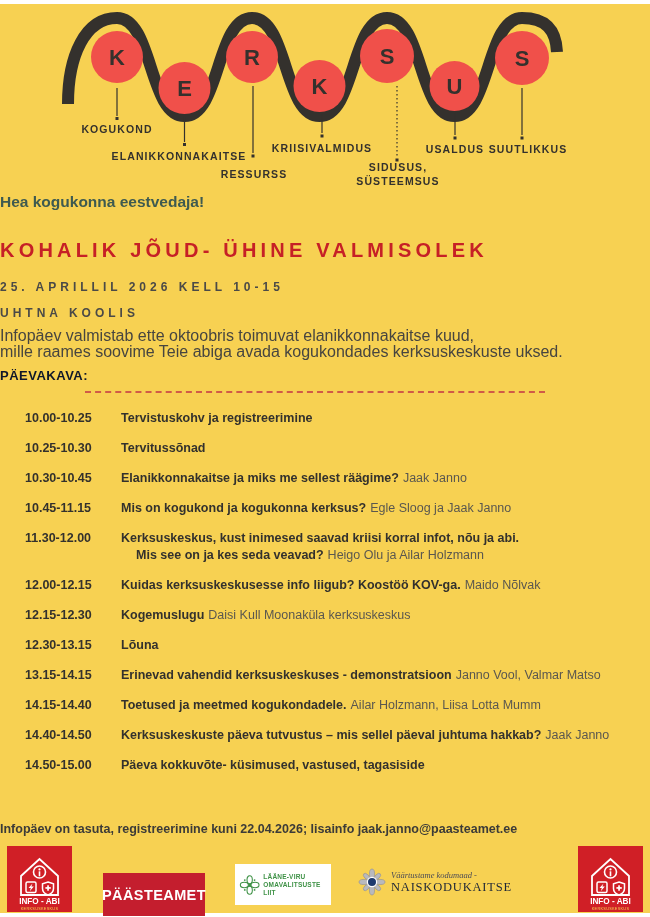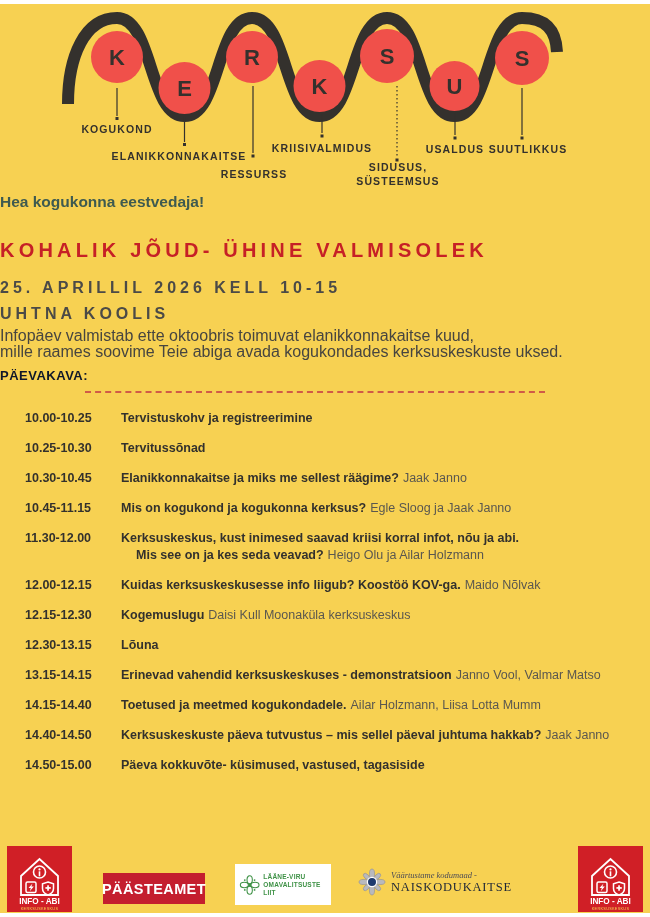--- a/index.html
+++ b/index.html
@@ -12,38 +12,38 @@
 
   
   .wave-svg{position:absolute;left:0;top:0;width:650px;height:190px;}
   .wave-label{font-family:"Liberation Sans",sans-serif;font-size:10.5px;font-weight:bold;
               letter-spacing:1.1px;fill:#34312d;text-anchor:middle;}
   .circle-letter{font-family:"Liberation Sans",sans-serif;font-size:22px;font-weight:bold;
                  fill:#34312d;text-anchor:middle;}
 
   .intro{top:188px;color:#3e5a50;font-size:15.5px;font-weight:bold;line-height:19.5px;}
   .title{top:235px;color:#c62026;font-size:20px;font-weight:bold;letter-spacing:4.2px;}
-  .dates{top:271px;color:#4b4a47;font-size:16px;font-weight:bold;letter-spacing:4px;line-height:25.5px;}
+  .dates{top:271px;color:#4b4a47;font-size:12px;font-weight:bold;letter-spacing:4px;line-height:25.5px;}
   .desc-par{top:324px;color:#474540;font-size:16px;line-height:16px;}
   .agenda-h{top:364px;color:#0f172a;font-size:13px;font-weight:bold;letter-spacing:.5px;}
   .dash-line{top:387px;left:85px;width:460px;border-top:2px dashed #d05a47;height:0;}
 
   .schedule{top:406px;left:25px;width:610px;}
   .s-row{display:grid;grid-template-columns:90px 1fr;column-gap:6px;margin-bottom:13px;
          font-size:12.5px;line-height:17px;color:#33312d;}
   .s-time{font-weight:bold;}
   .b{font-weight:bold;}
   .sp{font-weight:normal;color:#5a574f;margin-left:4px;}
   .l2{padding-left:15px;}
 
   .footer-note{top:818px;color:#3c3b38;font-size:12.5px;font-weight:bold;}
 
   
   .logo-infoabi{width:65px;height:66px;}
-  .paasteamet{left:103px;top:869px;width:102px;height:31px;background:#c41e2e;
+  .paasteamet{left:103px;top:869px;width:102px;height:43px;background:#c41e2e;
               display:flex;align-items:center;justify-content:center;}
   .paasteamet span{color:#ffffff;font-weight:bold;font-size:14.5px;letter-spacing:.4px;}
   .lvl-box{left:235px;top:860px;width:96px;height:41px;background:#ffffff;
            display:flex;align-items:center;padding:0 4px;box-sizing:border-box;}
   .lvl-text{color:#3f9247;font-size:6.5px;font-weight:bold;line-height:8px;letter-spacing:.2px;margin-left:3px;}
   .nkk{left:358px;top:863px;display:flex;align-items:center;}
   .nkk-text{margin-left:5px;}
   .nkk-line1{font-family:"Liberation Serif",serif;font-style:italic;font-size:8.5px;color:#4a4a55;line-height:10px;}
   .nkk-line2{font-family:"Liberation Serif",serif;font-size:12.5px;color:#1e2637;letter-spacing:.8px;line-height:15px;}
 </style>
@@ -175,20 +175,21 @@
       <div class="s-row">
         <div class="s-time">14.40-14.50</div>
         <div><span class="b">Kerksuskeskuste päeva tutvustus – mis sellel päeval juhtuma hakkab?</span><span class="sp">Jaak Janno</span></div>
       </div>
       <div class="s-row">
         <div class="s-time">14.50-15.00</div>
         <div><span class="b">Päeva kokkuvõte- küsimused, vastused, tagasiside</span><span class="sp"></span></div>
       </div>
     </div>
 
+    <div class="abs ctr footer-note">Infopäev on tasuta, registreerimine kuni 22.04.2026; lisainfo jaak.janno@paasteamet.ee</div>
 
     <svg class="abs logo-infoabi" style="left:7px;top:842px;" viewBox="0 0 65 66">
       <rect width="65" height="66" fill="#d01f26"></rect>
       <path d="M14 30 L32.5 13 L51 30 L51 49 L14 49 Z" fill="none" stroke="#ffffff" stroke-width="1.8"></path>
       <circle cx="32.5" cy="26" r="6" fill="none" stroke="#ffffff" stroke-width="1.6"></circle>
       <circle cx="32.5" cy="23.4" r="1.1" fill="#ffffff"></circle>
       <rect x="31.7" y="25.3" width="1.6" height="5" fill="#ffffff"></rect>
       <rect x="19" y="36" width="10" height="10.5" rx="1.5" fill="none" stroke="#ffffff" stroke-width="1.5"></rect>
       <polygon points="25.5,37.5 21.5,42 23.8,42 22.8,45.2 26.8,40.6 24.4,40.6" fill="#ffffff"></polygon>
       <path d="M41 36 l5.5 1.8 v4.6 c0 3.4 -2.4 5.4 -5.5 6.5 c-3.1 -1.1 -5.5 -3.1 -5.5 -6.5 v-4.6 Z" fill="none" stroke="#ffffff" stroke-width="1.5"></path>

